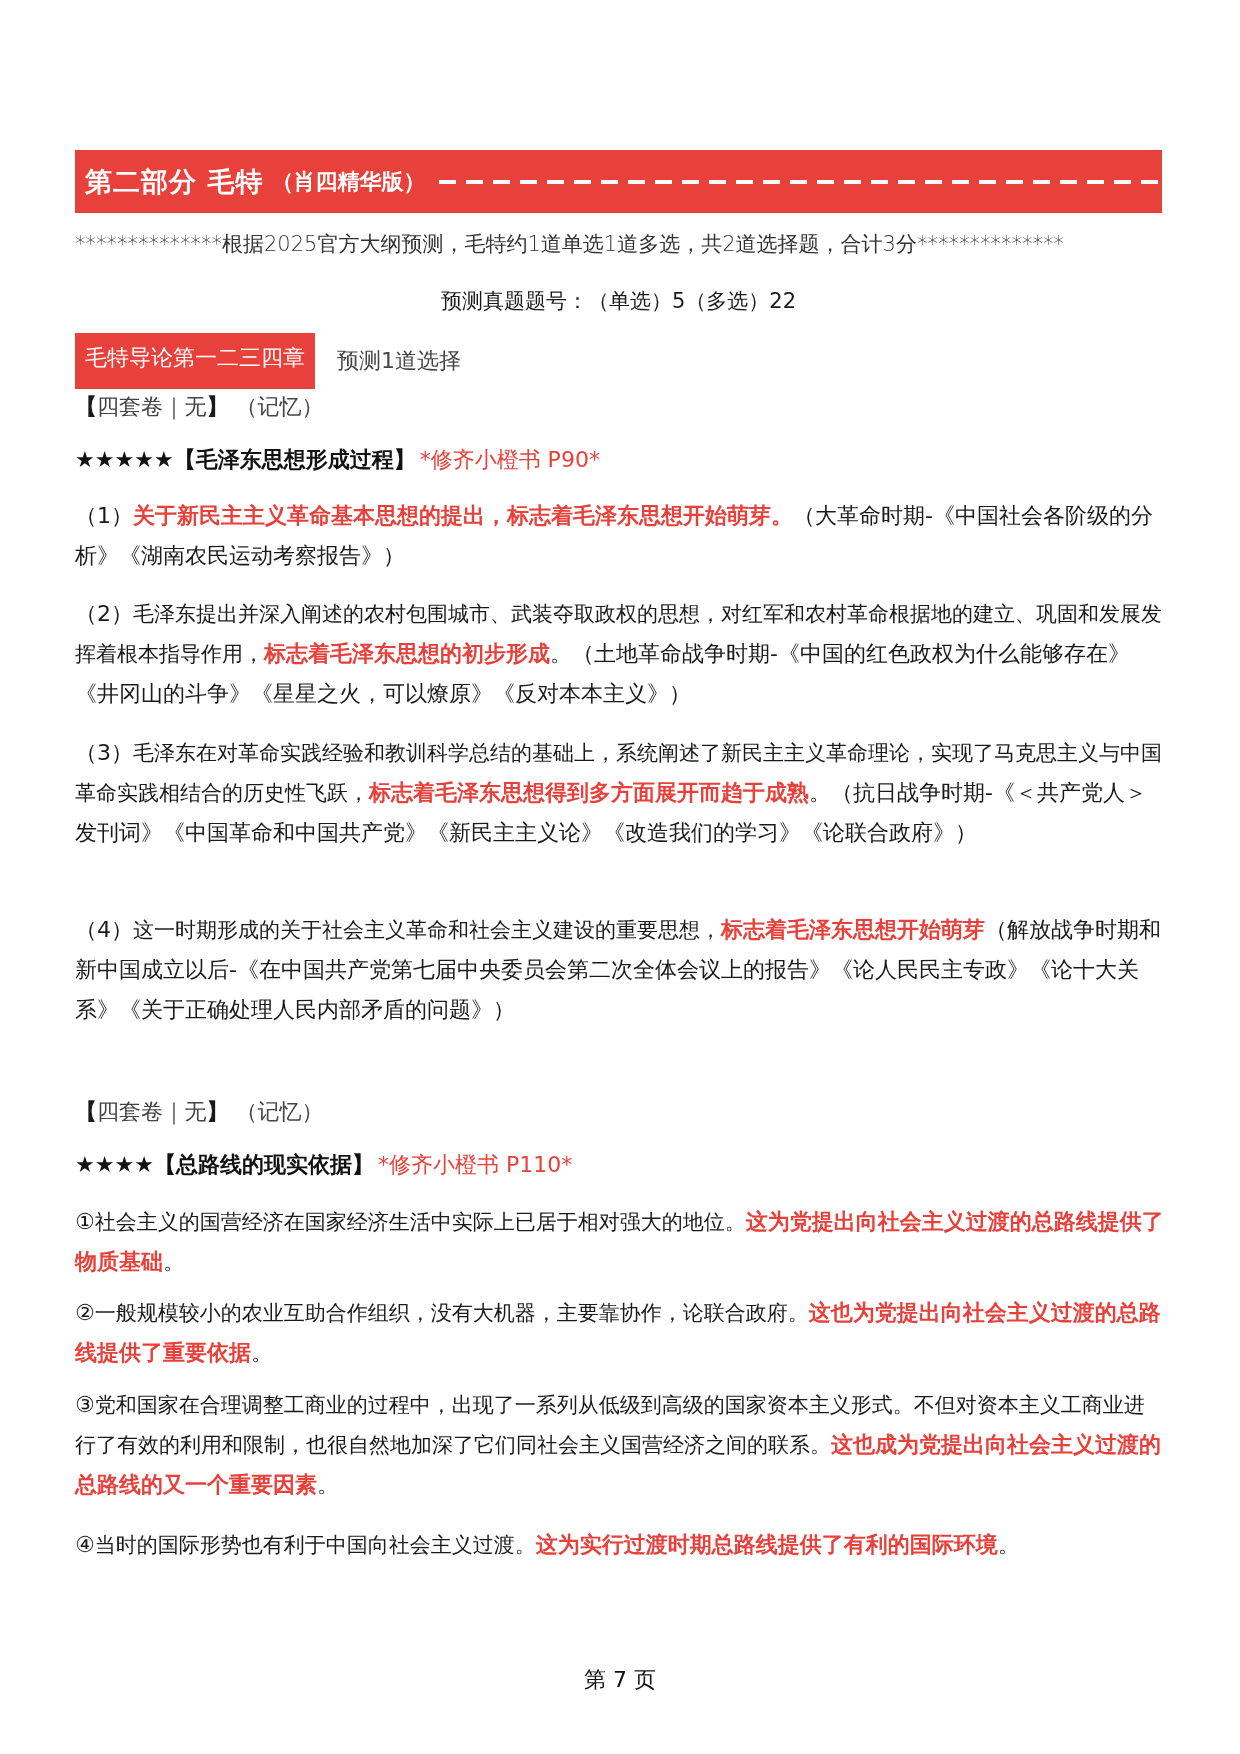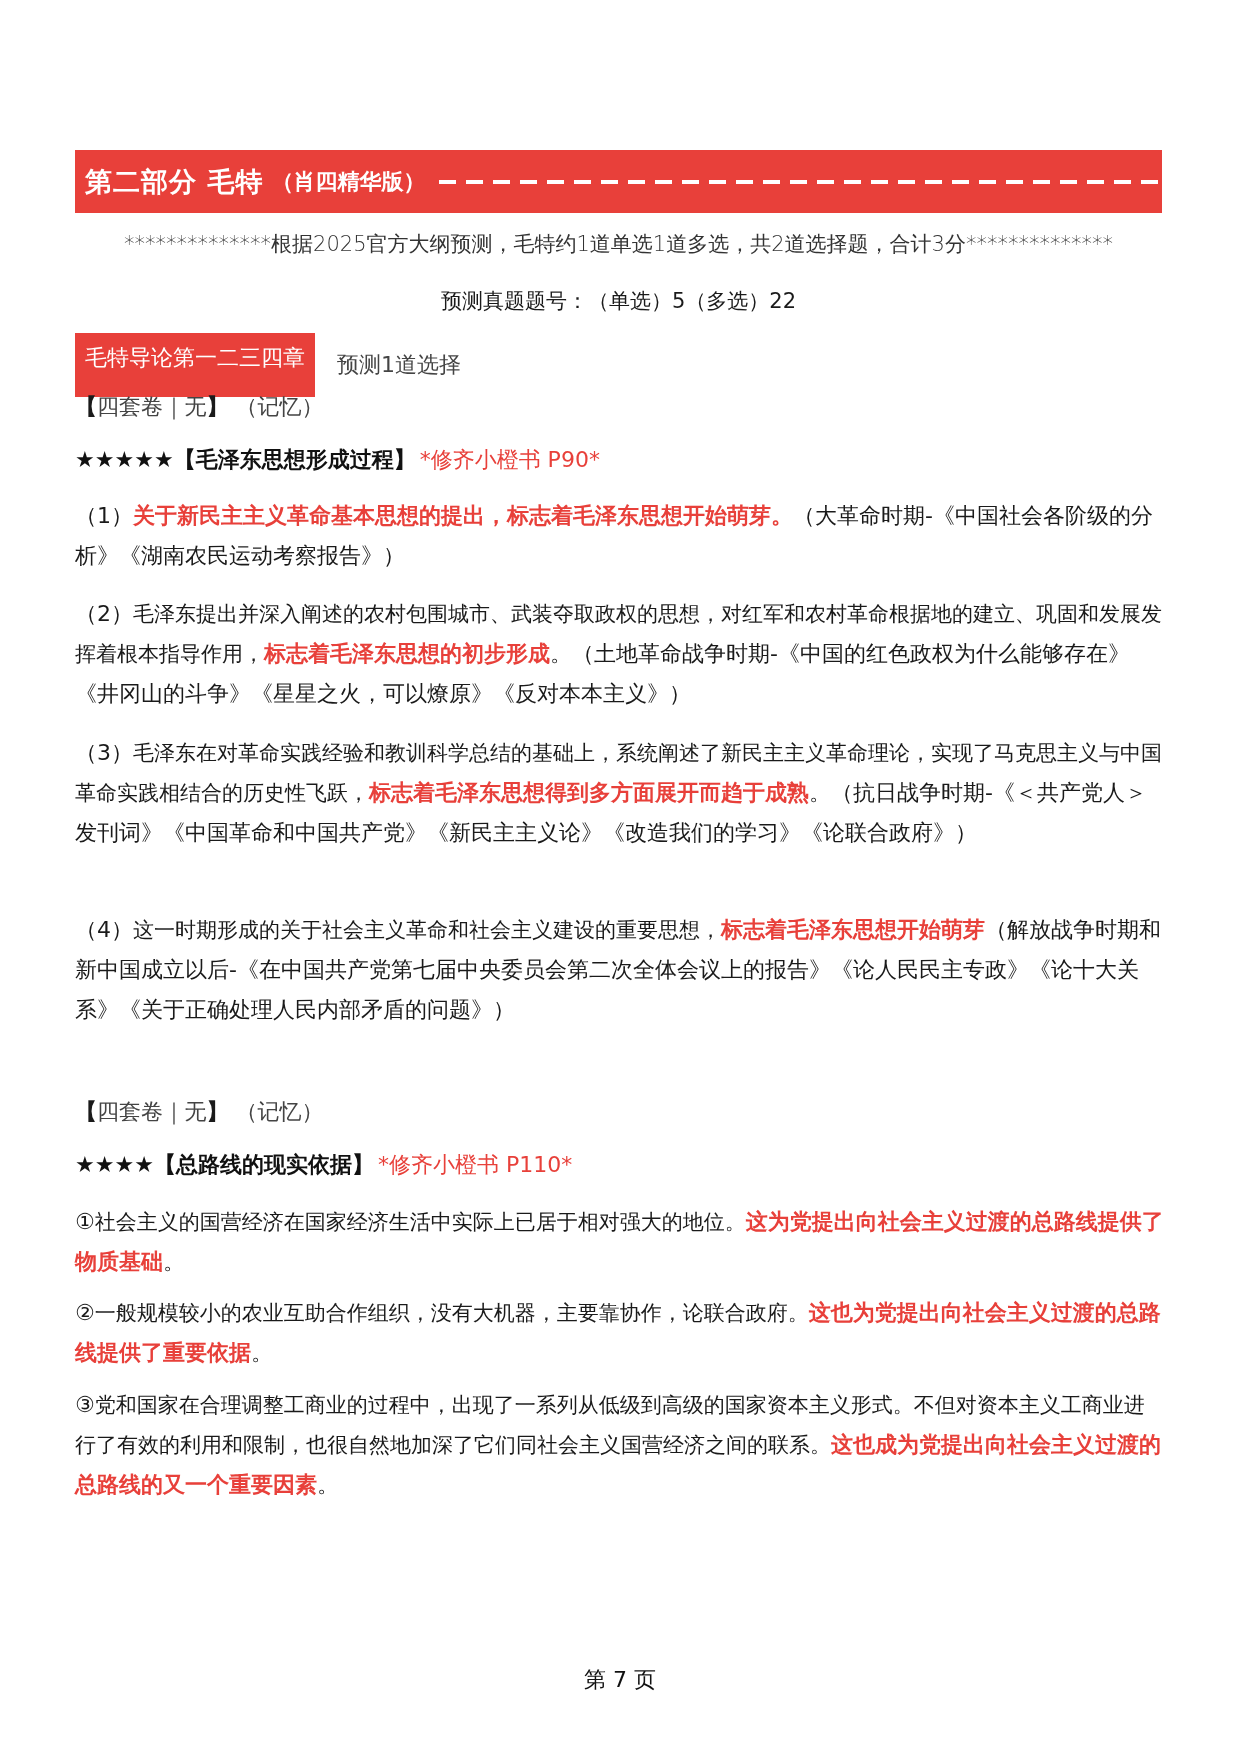--- a/index.html
+++ b/index.html
@@ -25,32 +25,32 @@
     .section-bar .title { font-size: 27px; font-weight: bold; letter-spacing: 1px; }
     .section-bar .sub { font-size: 22px; font-weight: bold; margin-left: 8px; text-align: right; }
     .section-bar .dashes {
       flex: 1; margin-left: 14px; margin-right: 0;
       height: 4px;
       background: repeating-linear-gradient(90deg, #ffffff 0 17px, transparent 17px 27px);
     }
 
     .notice {
       position: absolute; left: 75px; top: 230px; width: 1087px;
-      text-align: center; font-size: 21px; color: #333333; font-weight: 300;
+      text-align: left; font-size: 21px; color: #333333; font-weight: 300;
       white-space: nowrap;
     }
     .predict {
       position: absolute; left: 75px; top: 287px; width: 1087px;
       text-align: center; font-size: 21px; color: #1a1a1a;
     }
 
     .chapter-row { position: absolute; left: 75px; top: 333px; display: flex; align-items: center; }
     .chapter-tag {
       background: #e8403a; color: #fff; font-size: 22px;
-      padding: 9px 10px 20px 10px; height: 64px; line-height: 31px;
+      padding: 9px 10px 20px 10px; height: 56px; line-height: 31px;
     }
     .chapter-note { margin-left: 22px; font-size: 22px; color: #444; }
 
     .meta { position: absolute; left: 75px; font-size: 22px; color: #444; }
     .meta .bracket { color: #1a1a1a; font-weight: bold; }
 
     .topic { position: absolute; left: 75px; font-size: 22px; font-weight: bold; color: #111; white-space: nowrap; }
     .topic .ref { color: #e8403a; font-weight: normal; font-style: normal; margin-left: 4px; }
 
     .para {
@@ -123,15 +123,18 @@
   </div>
 
   <div class="para" style="top:1293px;">
     <span>②</span><span class="serif">一般规模较小的农业互助合作组织，没有大机器，主要靠协作，论联合政府。</span><span class="red">这也为党提出向社会主义过渡的总路线提供了重要依据</span><span>。</span>
   </div>
 
   <div class="para" style="top:1385px;">
     <span>③</span><span class="serif">党和国家在合理调整工商业的过程中，出现了一系列从低级到高级的国家资本主义形式。不但对资本主义工商业进行了有效的利用和限制，也很自然地加深了它们同社会主义国营经济之间的联系。</span><span class="red">这也成为党提出向社会主义过渡的总路线的又一个重要因素</span><span>。</span>
   </div>
 
+  <div class="para" style="top:1525px;">
+    <span>④</span><span class="serif">当时的国际形势也有利于中国向社会主义过渡。</span><span class="red">这为实行过渡时期总路线提供了有利的国际环境</span><span>。</span>
+  </div>
 
   <div class="footer">第 7 页</div>
 </div>
 
 </body></html>

